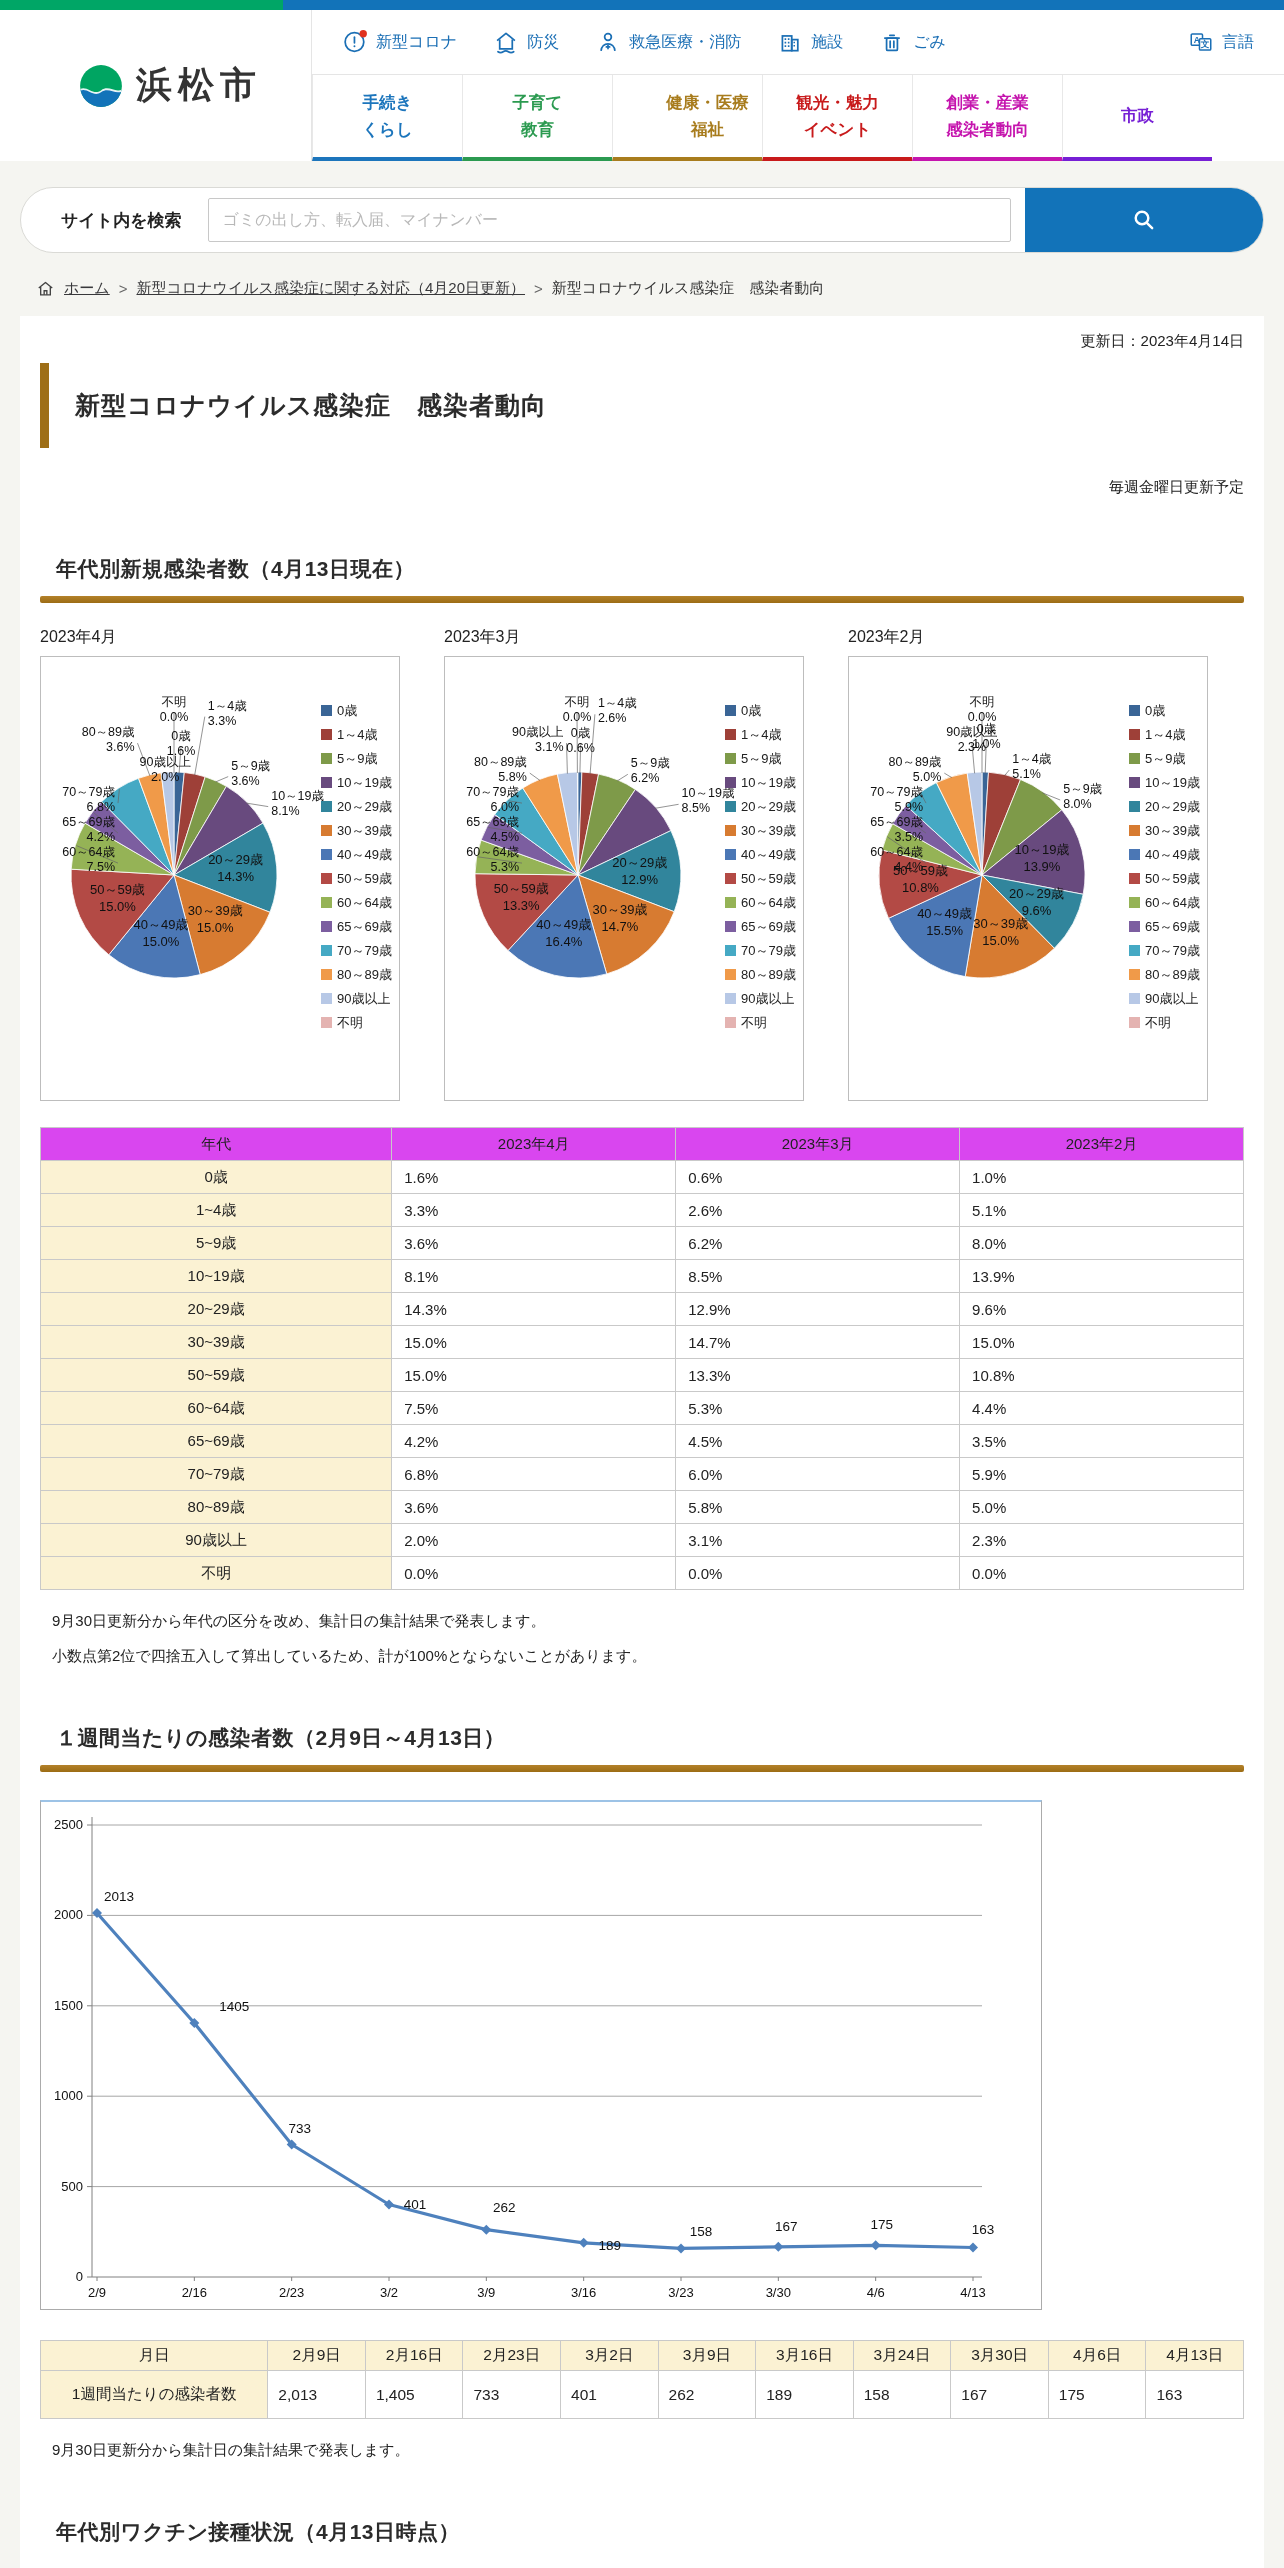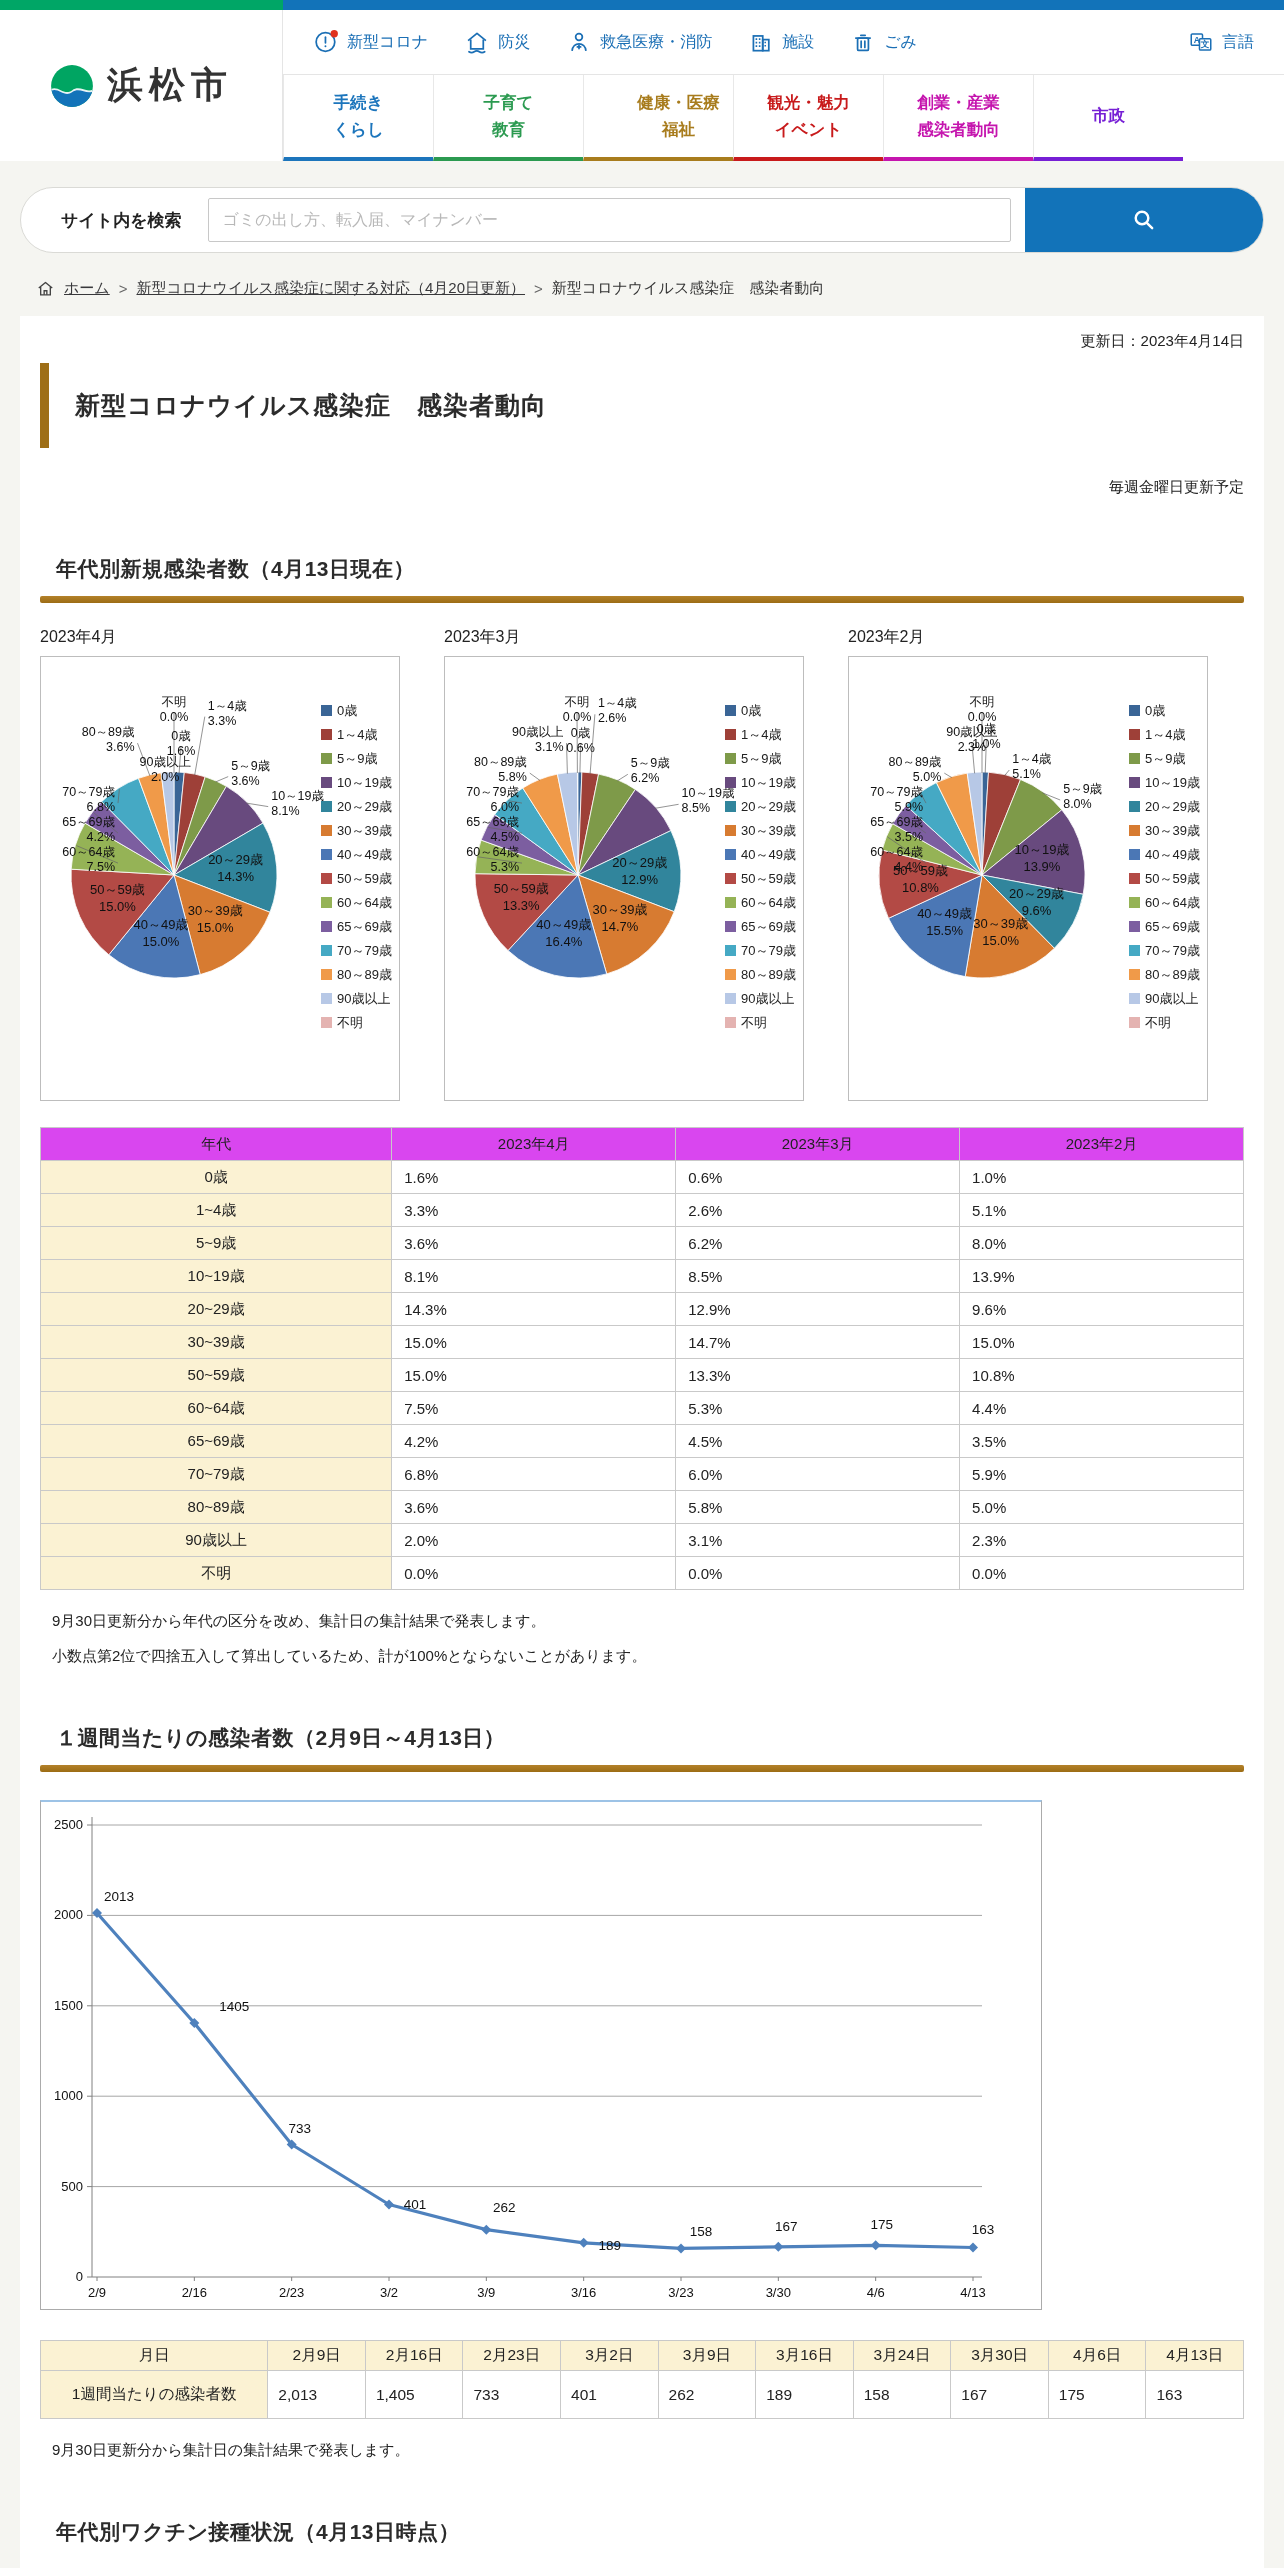--- a/index.html
+++ b/index.html
@@ -6,21 +6,21 @@
   body{width:1284px;background:#fff;color:#222;
        font-family:"Liberation Sans","DejaVu Sans",sans-serif;}
   svg{font-family:inherit;}
   
   .topbar{display:flex;height:10px;}
   .tb-green{width:283px;background:#00A666;}
   .tb-blue{flex:1;background:#1273B9;}
   
   .hdr{display:flex;background:#fff;}
   .hdr-left{width:283px;box-sizing:border-box;border-right:1px solid #E5E5E5;
-            display:flex;align-items:center;justify-content:center;gap:12px;cursor:pointer;}
+            display:flex;align-items:center;justify-content:center;gap:12px;cursor:pointer;margin-left:29px;}
   .logo-text{font-size:36px;font-weight:700;letter-spacing:6px;color:#333;}
   .hdr-right{flex:1;display:flex;flex-direction:column;}
   .quicknav{height:64px;display:flex;align-items:center;gap:36px;padding:0 30px;
             border-bottom:1px solid #E5E5E5;color:#1B6FB5;font-size:16px;}
   .qn-item{display:flex;align-items:center;gap:8px;cursor:pointer;white-space:nowrap;}
   .qn-lang{margin-left:auto;}
   .icn{display:inline-flex;align-items:center;}
   .tabs{height:86px;display:flex;}
   .tab{width:150px;box-sizing:border-box;border-left:1px solid #E8E8E8;
        display:flex;flex-direction:column;align-items:center;justify-content:center;gap:5px;

